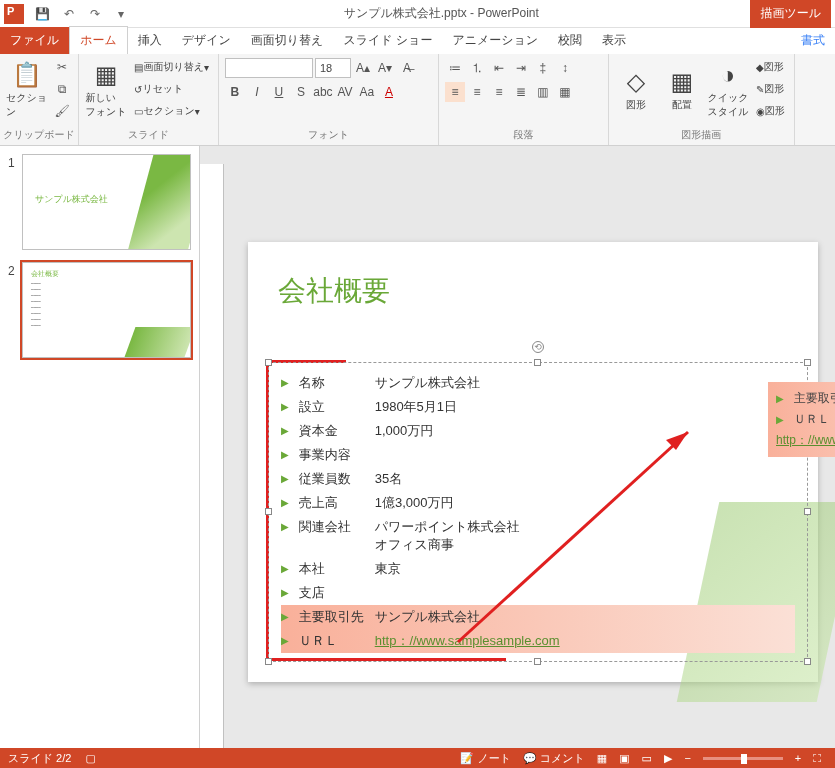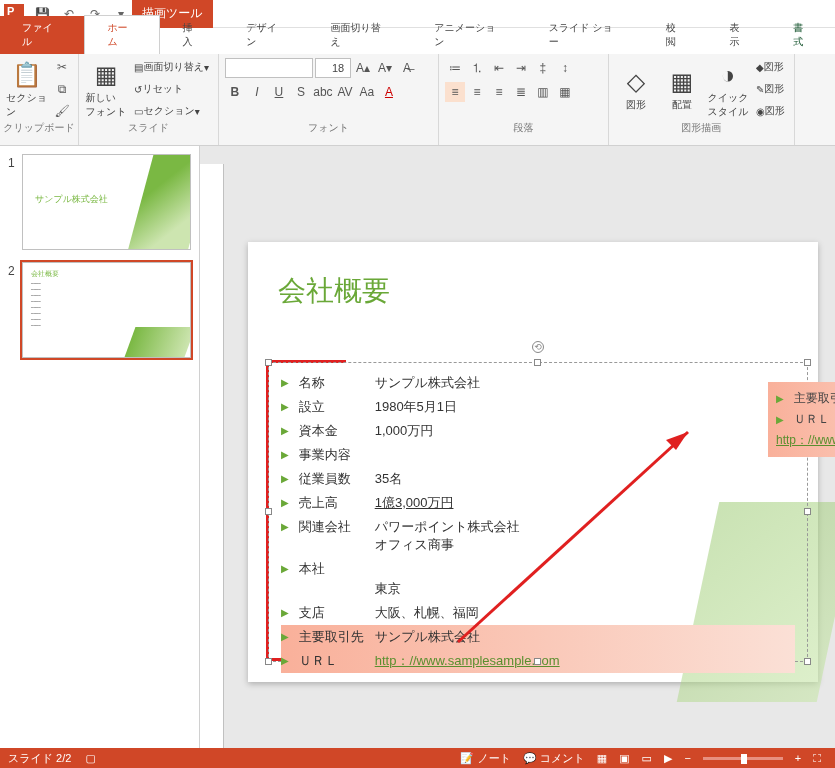--- a/index.html
+++ b/index.html
@@ -5,33 +5,33 @@
 *{box-sizing:border-box;margin:0;padding:0;font-family:"Meiryo UI","Segoe UI",sans-serif}
 body{width:835px;height:768px;background:#fff;overflow:hidden;font-size:12px;color:#444}
 .titlebar{height:28px;background:#fff;display:flex;align-items:center;padding:0 4px;border-bottom:1px solid #e0e0e0}
 .titlebar .qat{display:flex;align-items:center;gap:4px}
 .qat-btn{width:22px;height:22px;display:flex;align-items:center;justify-content:center;color:#666;cursor:pointer}
 .app-icon{width:20px;height:20px;background:#d04727;margin-right:4px;position:relative}
 .app-icon::before{content:"P";color:#fff;font-weight:bold;font-size:11px;position:absolute;top:1px;left:3px}
 .titlebar .title{flex:1;text-align:center;color:#555;font-size:12px}
 .titlebar .tool-tab{background:#d04727;color:#fff;padding:6px 10px;font-size:12px}
 .ribbon-tabs{height:26px;display:flex;align-items:flex-end;background:#fff}
-.rtab{padding:5px 22px;font-size:10px;color:#444;cursor:pointer}
+.rtab{padding:5px 10px;font-size:12px;color:#444;cursor:pointer}
 .rtab.file{background:#d04727;color:#fff}
 .rtab.active{color:#d04727;border:1px solid #d0d0d0;border-bottom:none;background:#fff}
 .ribbon{height:92px;background:#f5f5f5;border-bottom:1px solid #d0d0d0;display:flex}
 .rgroup{border-right:1px solid #d8d8d8;padding:3px 6px 14px 6px;position:relative;display:flex;flex-direction:column}
-.rgroup-label{position:absolute;bottom:10px;left:0;right:0;text-align:center;font-size:10px;color:#777}
+.rgroup-label{position:absolute;bottom:3px;left:0;right:0;text-align:center;font-size:10px;color:#777}
 .rgroup-body{flex:1;display:flex;align-items:flex-start;gap:4px}
 .big-btn{display:flex;flex-direction:column;align-items:center;justify-content:center;width:42px;height:66px;cursor:pointer;font-size:10px;color:#444}
 .big-btn .ico{font-size:24px;margin-bottom:2px}
 .small-btn{height:20px;padding:0 3px;display:flex;align-items:center;cursor:pointer;font-size:10px}
 .vstack{display:flex;flex-direction:column;gap:2px}
 .font-row{display:flex;align-items:center;gap:2px;height:22px}
-.combo{height:20px;border:1px solid #c0c0c0;background:#fff;padding:0 16px;display:flex;align-items:center;font-size:11px}
+.combo{height:20px;border:1px solid #c0c0c0;background:#fff;padding:0 4px;display:flex;align-items:center;font-size:11px}
 .combo.font{width:88px}
 .combo.size{width:36px}
 .ico-btn{width:20px;height:20px;display:flex;align-items:center;justify-content:center;cursor:pointer;color:#555;font-size:12px}
 .work{position:absolute;top:146px;left:0;right:0;bottom:20px;display:flex}
 .thumbs{width:200px;background:#fff;border-right:1px solid #d0d0d0;padding:8px;overflow:auto}
 .thumb{display:flex;margin-bottom:12px}
 .thumb .num{width:14px;font-size:12px;color:#444;padding-top:2px}
 .thumb .tbox{flex:1;height:96px;border:1px solid #c0c0c0;background:#fff;position:relative;overflow:hidden}
 .thumb.sel .tbox{outline:2px solid #d04727}
 .tbox .green-deco{position:absolute;right:-10px;top:-10px;width:60px;height:120px;background:linear-gradient(135deg,#7ab843 30%,#cde5b0 70%);transform:skewX(-15deg)}
@@ -76,37 +76,40 @@
 <body>
 
 <div class="titlebar">
   <div class="qat">
     <div class="app-icon"></div>
     <div class="qat-btn">💾</div>
     <div class="qat-btn">↶</div>
     <div class="qat-btn">↷</div>
     <div class="qat-btn">▾</div>
   </div>
+  <div class="title">
+    <span>サンプル株式会社.pptx</span> - <span>PowerPoint</span>
+  </div>
   <div style="text-align:right">
     <div class="tool-tab">描画ツール</div>
   </div>
 </div>
 
 <div class="ribbon-tabs">
   <div class="rtab file">ファイル</div>
   <div class="rtab active">ホーム</div>
   <div class="rtab">挿入</div>
   <div class="rtab">デザイン</div>
   <div class="rtab">画面切り替え</div>
+  <div class="rtab">スライド ショー</div>
   <div class="rtab">アニメーション</div>
-  <div class="rtab">スライド ショー</div>
   <div class="rtab">校閲</div>
   <div class="rtab">表示</div>
   <div style="flex:1"></div>
-  <div class="rtab" style="color:#14532d">書式</div>
+  <div class="rtab" style="color:#3b82f6">書式</div>
 </div>
 
 <div class="ribbon">
   <div class="rgroup">
     <div class="rgroup-body">
       <div class="big-btn">
           <div class="ico">📋</div>
           <span>セクション</span>
         </div>
       <div class="vstack">
@@ -269,37 +272,36 @@
               <span class="lbl">事業内容</span>
             </div>
             <div class="item">
               <span class="bullet">▶</span>
               <span class="lbl">従業員数</span>
               <span class="val" style="white-space: pre-line;">35名</span>
             </div>
             <div class="item">
               <span class="bullet">▶</span>
               <span class="lbl">売上高</span>
-              <span class="val" style="white-space: pre-line; text-decoration: underline;">1億3,000万円</span>
+              <span class="val" style="white-space: pre-line;">1億3,000万円</span>
             </div>
             <div class="item">
               <span class="bullet">▶</span>
               <span class="lbl">関連会社</span>
               <span class="val" style="white-space: pre-line;">パワーポイント株式会社
 オフィス商事</span>
             </div>
             <div class="item">
               <span class="bullet">▶</span>
               <span class="lbl">本社</span>
-              <span class="val" style="white-space: pre-line; margin-top: 20px;">東京</span>
+              <span class="val" style="white-space: pre-line;">東京</span>
             </div>
             <div class="item">
               <span class="bullet">▶</span>
               <span class="lbl">支店</span>
-              <span class="val" style="white-space: pre-line;">大阪、札幌、福岡</span>
             </div>
             <div class="item hl">
               <span class="bullet">▶</span>
               <span class="lbl">主要取引先</span>
               <span class="val" style="white-space: pre-line;">サンプル株式会社</span>
             </div>
             <div class="item hl">
               <span class="bullet">▶</span>
               <span class="lbl">ＵＲＬ</span>
               <span class="val link" style="white-space: pre-line;">http：//www.samplesample.com</span>

